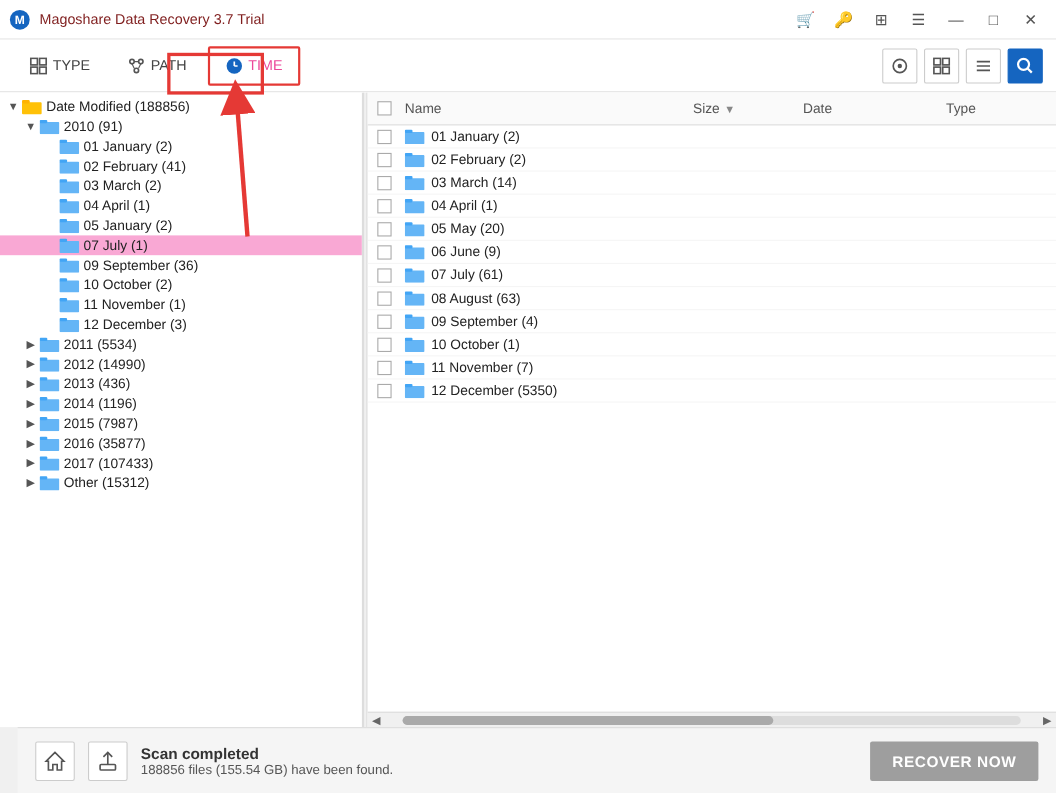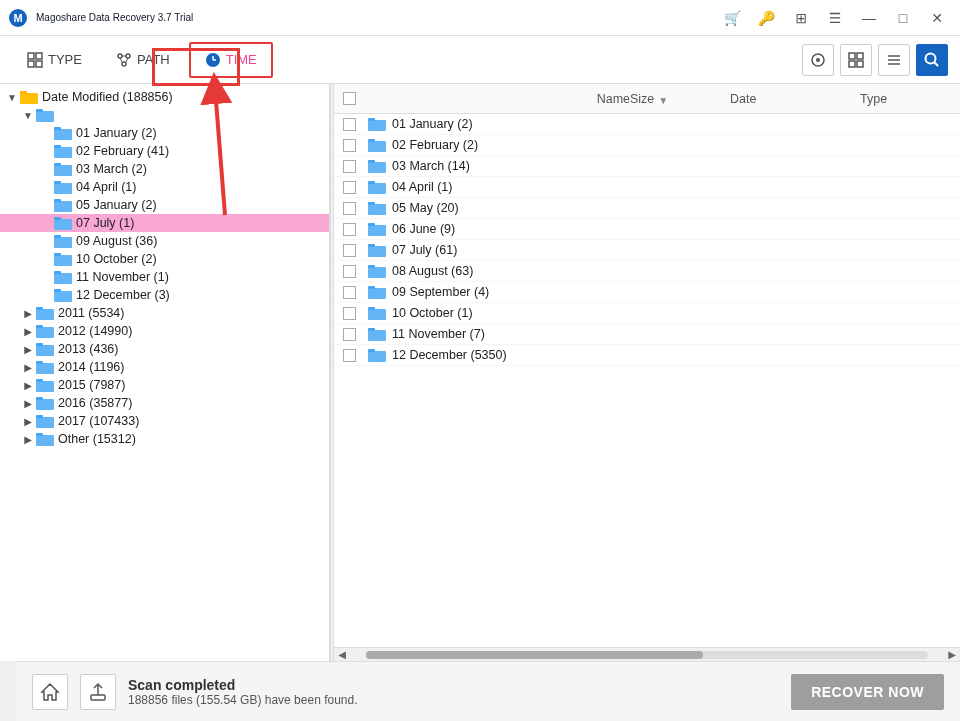--- a/index.html
+++ b/index.html
@@ -5,21 +5,21 @@
     * { box-sizing: border-box; margin: 0; padding: 0; }
     body { font-family: 'Segoe UI', Arial, sans-serif; font-size: 13px; background: #f0f0f0; width: 960px; height: 721px; overflow: hidden; display: flex; flex-direction: column; }
 
     
     .title-bar {
       display: flex; align-items: center; background: #ffffff;
       padding: 4px 8px; height: 36px; border-bottom: 1px solid #e0e0e0;
       user-select: none;
     }
     .title-bar-icon { width: 20px; height: 20px; margin-right: 8px; }
-    .title-bar-text { flex: 1; font-size: 10px; color: #0f172a; }
+    .title-bar-text { flex: 1; font-size: 13px; color: #7f1d1d; }
     .title-bar-controls { display: flex; gap: 4px; }
     .title-bar-btn {
       width: 30px; height: 26px; border: none; background: transparent;
       cursor: pointer; display: flex; align-items: center; justify-content: center;
       font-size: 14px; color: #555; border-radius: 2px;
     }
 
     
     .toolbar {
       display: flex; align-items: center; background: #ffffff;
@@ -84,21 +84,21 @@
     .right-panel {
       flex: 1; display: flex; flex-direction: column; overflow: hidden;
     }
 
     .file-table-header {
       display: flex; align-items: center; background: #fafafa;
       border-bottom: 1px solid #ddd; padding: 4px 0; height: 30px;
       font-size: 12.5px; color: #555; flex-shrink: 0;
     }
     .file-header-check { width: 30px; display: flex; justify-content: center; }
-    .file-header-name { flex: 1; padding-left: 4px; text-align: right; }
+    .file-header-name { flex: 1; padding-left: 4px; }
     .file-header-size { width: 100px; display: flex; align-items: flex-end; gap: 4px; }
     .file-header-date { width: 130px; }
     .file-header-type { width: 100px; }
     .sort-arrow { font-size: 10px; color: #888; }
 
     .file-list { flex: 1; overflow-y: auto; overflow-x: hidden; }
 
     .file-row {
       display: flex; align-items: center; padding: 3px 0;
       border-bottom: 1px solid #f5f5f5; cursor: pointer; font-size: 12.5px;
@@ -260,20 +260,21 @@
         </svg>
         <span class="tree-label">Date Modified (188856)</span>
       </div>
 
       <div class="tree-item tree-indent-1">
         <span class="expand-icon">▼</span>
         <svg class="folder-svg" viewBox="0 0 18 14" style="margin-right:4px;">
           <rect x="0" y="3" width="18" height="11" rx="1" fill="#64b5f6"></rect>
           <rect x="0" y="1" width="7" height="3" rx="1" fill="#42a5f5"></rect>
         </svg>
+        <span class="tree-label">2010 (91)</span>
       </div>
 
       <div class="tree-item tree-indent-2">
         <span class="expand-icon"></span>
         <svg class="folder-svg" viewBox="0 0 18 14" style="margin-right:4px;">
           <rect x="0" y="3" width="18" height="11" rx="1" fill="#64b5f6"></rect>
           <rect x="0" y="1" width="7" height="3" rx="1" fill="#42a5f5"></rect>
         </svg>
         <span class="tree-label">01 January (2)</span>
       </div>
@@ -322,21 +323,21 @@
         </svg>
         <span class="tree-label">07 July (1)</span>
       </div>
 
       <div class="tree-item tree-indent-2">
         <span class="expand-icon"></span>
         <svg class="folder-svg" viewBox="0 0 18 14" style="margin-right:4px;">
           <rect x="0" y="3" width="18" height="11" rx="1" fill="#64b5f6"></rect>
           <rect x="0" y="1" width="7" height="3" rx="1" fill="#42a5f5"></rect>
         </svg>
-        <span class="tree-label">09 August (36)</span>
+        <span class="tree-label">09 September (36)</span>
       </div>
 
       <div class="tree-item tree-indent-2">
         <span class="expand-icon"></span>
         <svg class="folder-svg" viewBox="0 0 18 14" style="margin-right:4px;">
           <rect x="0" y="3" width="18" height="11" rx="1" fill="#64b5f6"></rect>
           <rect x="0" y="1" width="7" height="3" rx="1" fill="#42a5f5"></rect>
         </svg>
         <span class="tree-label">10 October (2)</span>
       </div>

